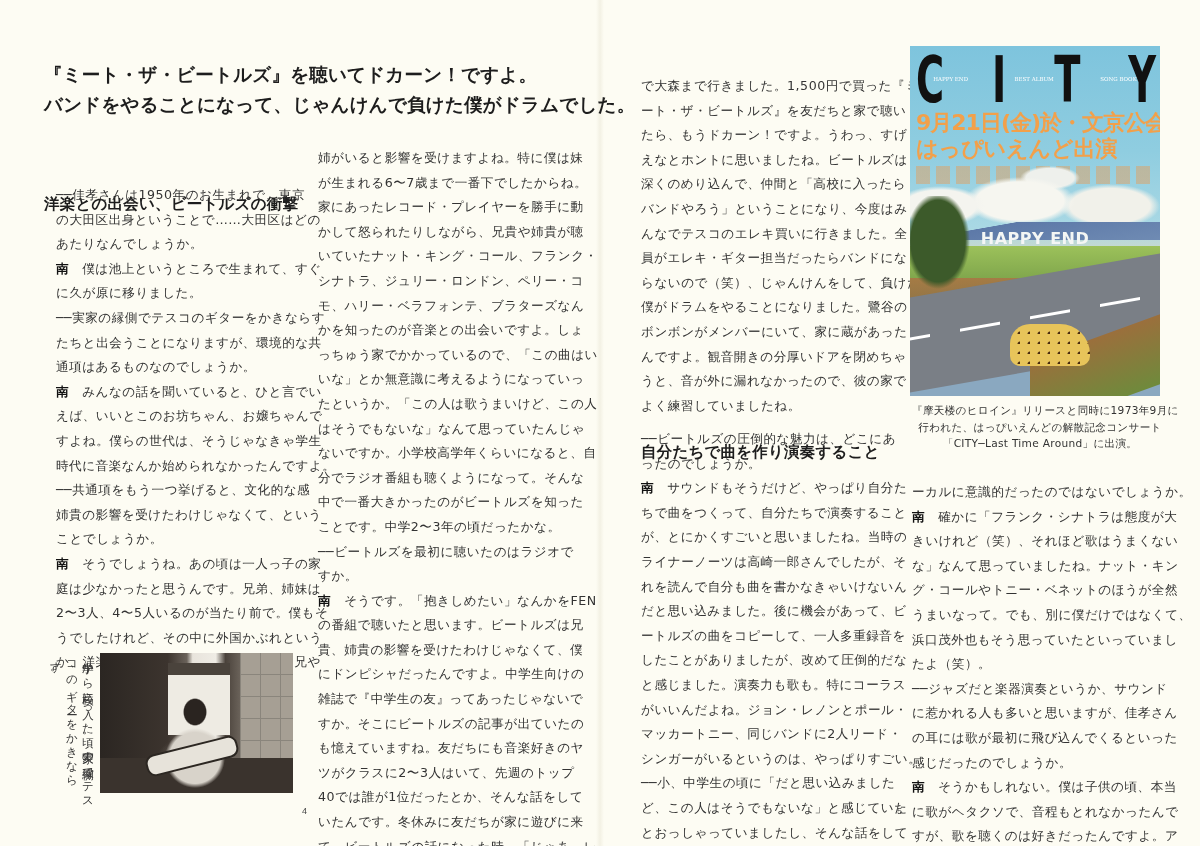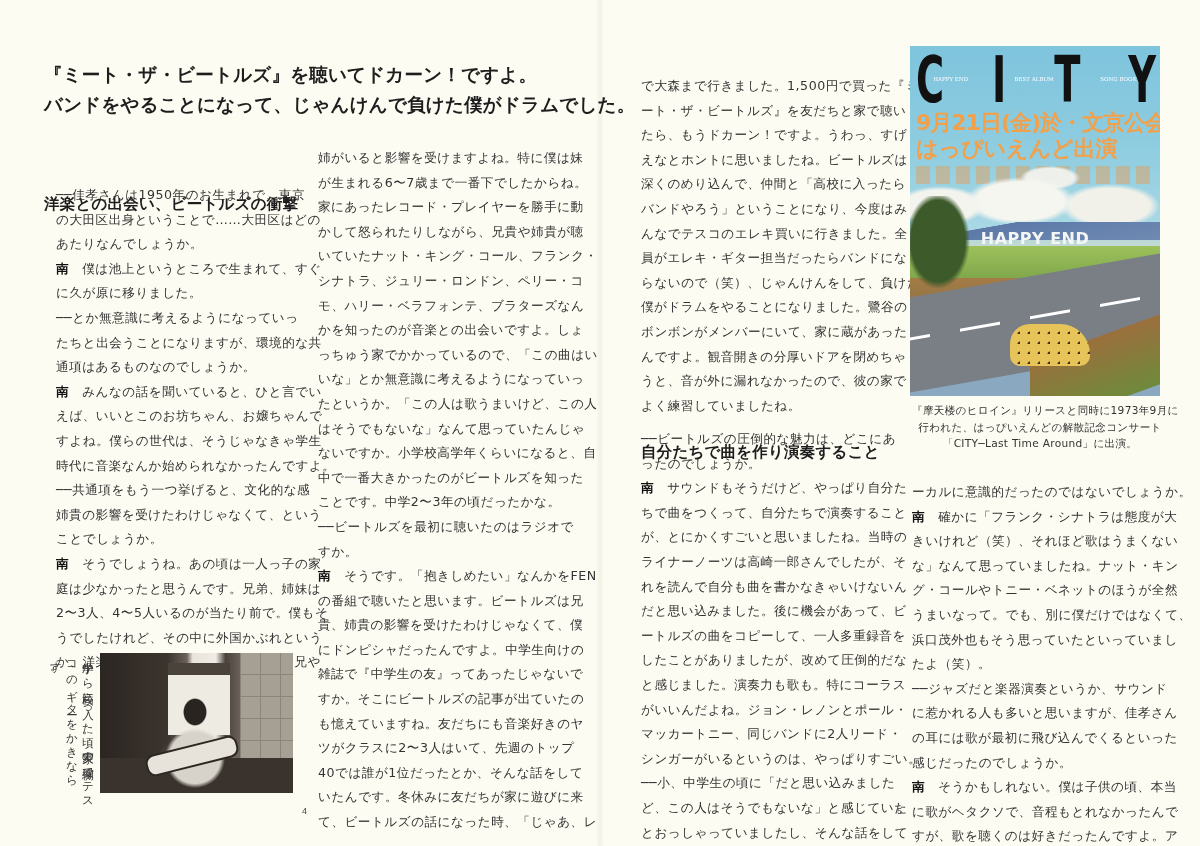--- a/index.html
+++ b/index.html
@@ -187,21 +187,21 @@
   </div>
 
   <div class="section-heading heading1">洋楽との出会い、ビートルズの衝撃</div>
 
   <div class="col col1">
       <div class="line"><span>──佳孝さんは1950年のお生まれで、東京</span></div>
       <div class="line"><span>の大田区出身ということで……大田区はどの</span></div>
       <div class="line"><span>あたりなんでしょうか。</span></div>
       <div class="line"><b>南</b><span>　僕は池上というところで生まれて、すぐ</span></div>
       <div class="line"><span>に久が原に移りました。</span></div>
-      <div class="line"><span>──とか無意識に考えるようになっていっ</span></div>
+      <div class="line"><span>──実家の縁側でテスコのギターをかきならす</span></div>
       <div class="line"><span>たちと出会うことになりますが、環境的な共</span></div>
       <div class="line"><span>通項はあるものなのでしょうか。</span></div>
       <div class="line"><b>南</b><span>　みんなの話を聞いていると、ひと言でい</span></div>
       <div class="line"><span>えば、いいとこのお坊ちゃん、お嬢ちゃんで</span></div>
       <div class="line"><span>すよね。僕らの世代は、そうじゃなきゃ学生</span></div>
       <div class="line"><span>時代に音楽なんか始められなかったんですよ。</span></div>
       <div class="line"><span>──共通項をもう一つ挙げると、文化的な感</span></div>
       <div class="line"><span>姉貴の影響を受けたわけじゃなくて、という</span></div>
       <div class="line"><span>ことでしょうか。</span></div>
       <div class="line"><b>南</b><span>　そうでしょうね。あの頃は一人っ子の家</span></div>
@@ -217,20 +217,21 @@
       <div class="line"><span>かして怒られたりしながら、兄貴や姉貴が聴</span></div>
       <div class="line"><span>いていたナット・キング・コール、フランク・</span></div>
       <div class="line"><span>シナトラ、ジュリー・ロンドン、ペリー・コ</span></div>
       <div class="line"><span>モ、ハリー・ベラフォンテ、ブラターズなん</span></div>
       <div class="line"><span>かを知ったのが音楽との出会いですよ。しょ</span></div>
       <div class="line"><span>っちゅう家でかかっているので、「この曲はい</span></div>
       <div class="line"><span>いな」とか無意識に考えるようになっていっ</span></div>
       <div class="line"><span>たというか。「この人は歌うまいけど、この人</span></div>
       <div class="line"><span>はそうでもないな」なんて思っていたんじゃ</span></div>
       <div class="line"><span>ないですか。小学校高学年くらいになると、自</span></div>
+      <div class="line"><span>分でラジオ番組も聴くようになって。そんな</span></div>
       <div class="line"><span>中で一番大きかったのがビートルズを知った</span></div>
       <div class="line"><span>ことです。中学2〜3年の頃だったかな。</span></div>
       <div class="line"><span>──ビートルズを最初に聴いたのはラジオで</span></div>
       <div class="line"><span>すか。</span></div>
       <div class="line"><b>南</b><span>　そうです。「抱きしめたい」なんかをFEN</span></div>
       <div class="line"><span>の番組で聴いたと思います。ビートルズは兄</span></div>
       <div class="line"><span>貴、姉貴の影響を受けたわけじゃなくて、僕</span></div>
       <div class="line"><span>にドンピシャだったんですよ。中学生向けの</span></div>
       <div class="line"><span>雑誌で『中学生の友』ってあったじゃないで</span></div>
       <div class="line"><span>すか。そこにビートルズの記事が出ていたの</span></div>

